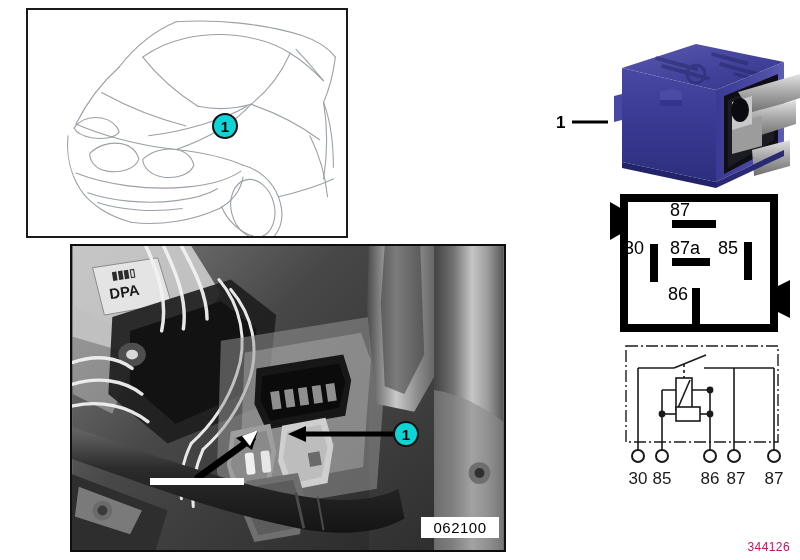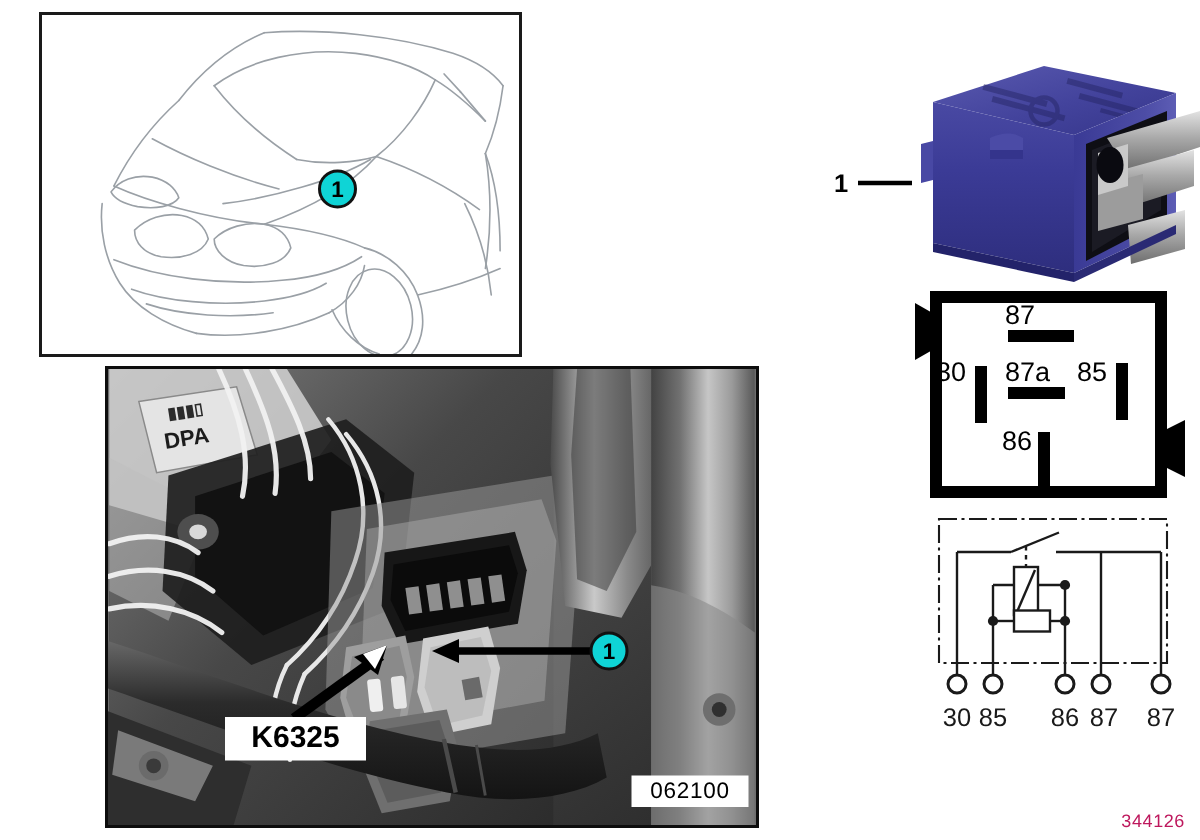--- a/index.html
+++ b/index.html
@@ -316,21 +316,20 @@
       <line x1="296" y1="434" x2="394" y2="434" stroke="#000" stroke-width="5"></line>
       <polygon points="288,434 306,426 306,442" fill="#000"></polygon>
     </g>
 
     <g>
       <line x1="572" y1="122" x2="608" y2="122" stroke="#000" stroke-width="3"></line>
     </g>
   </svg>
 
   <div class="plate plate-kx">
-    <div>K6325</div>
   </div>
 
   <div class="plate plate-num">062100</div>
 
   <div class="callout callout-photo">1</div>
 
   <div class="relay-index">1</div>
 
   <div class="relay-wrap">
     <svg viewBox="0 0 244 170" xmlns="http://www.w3.org/2000/svg">

